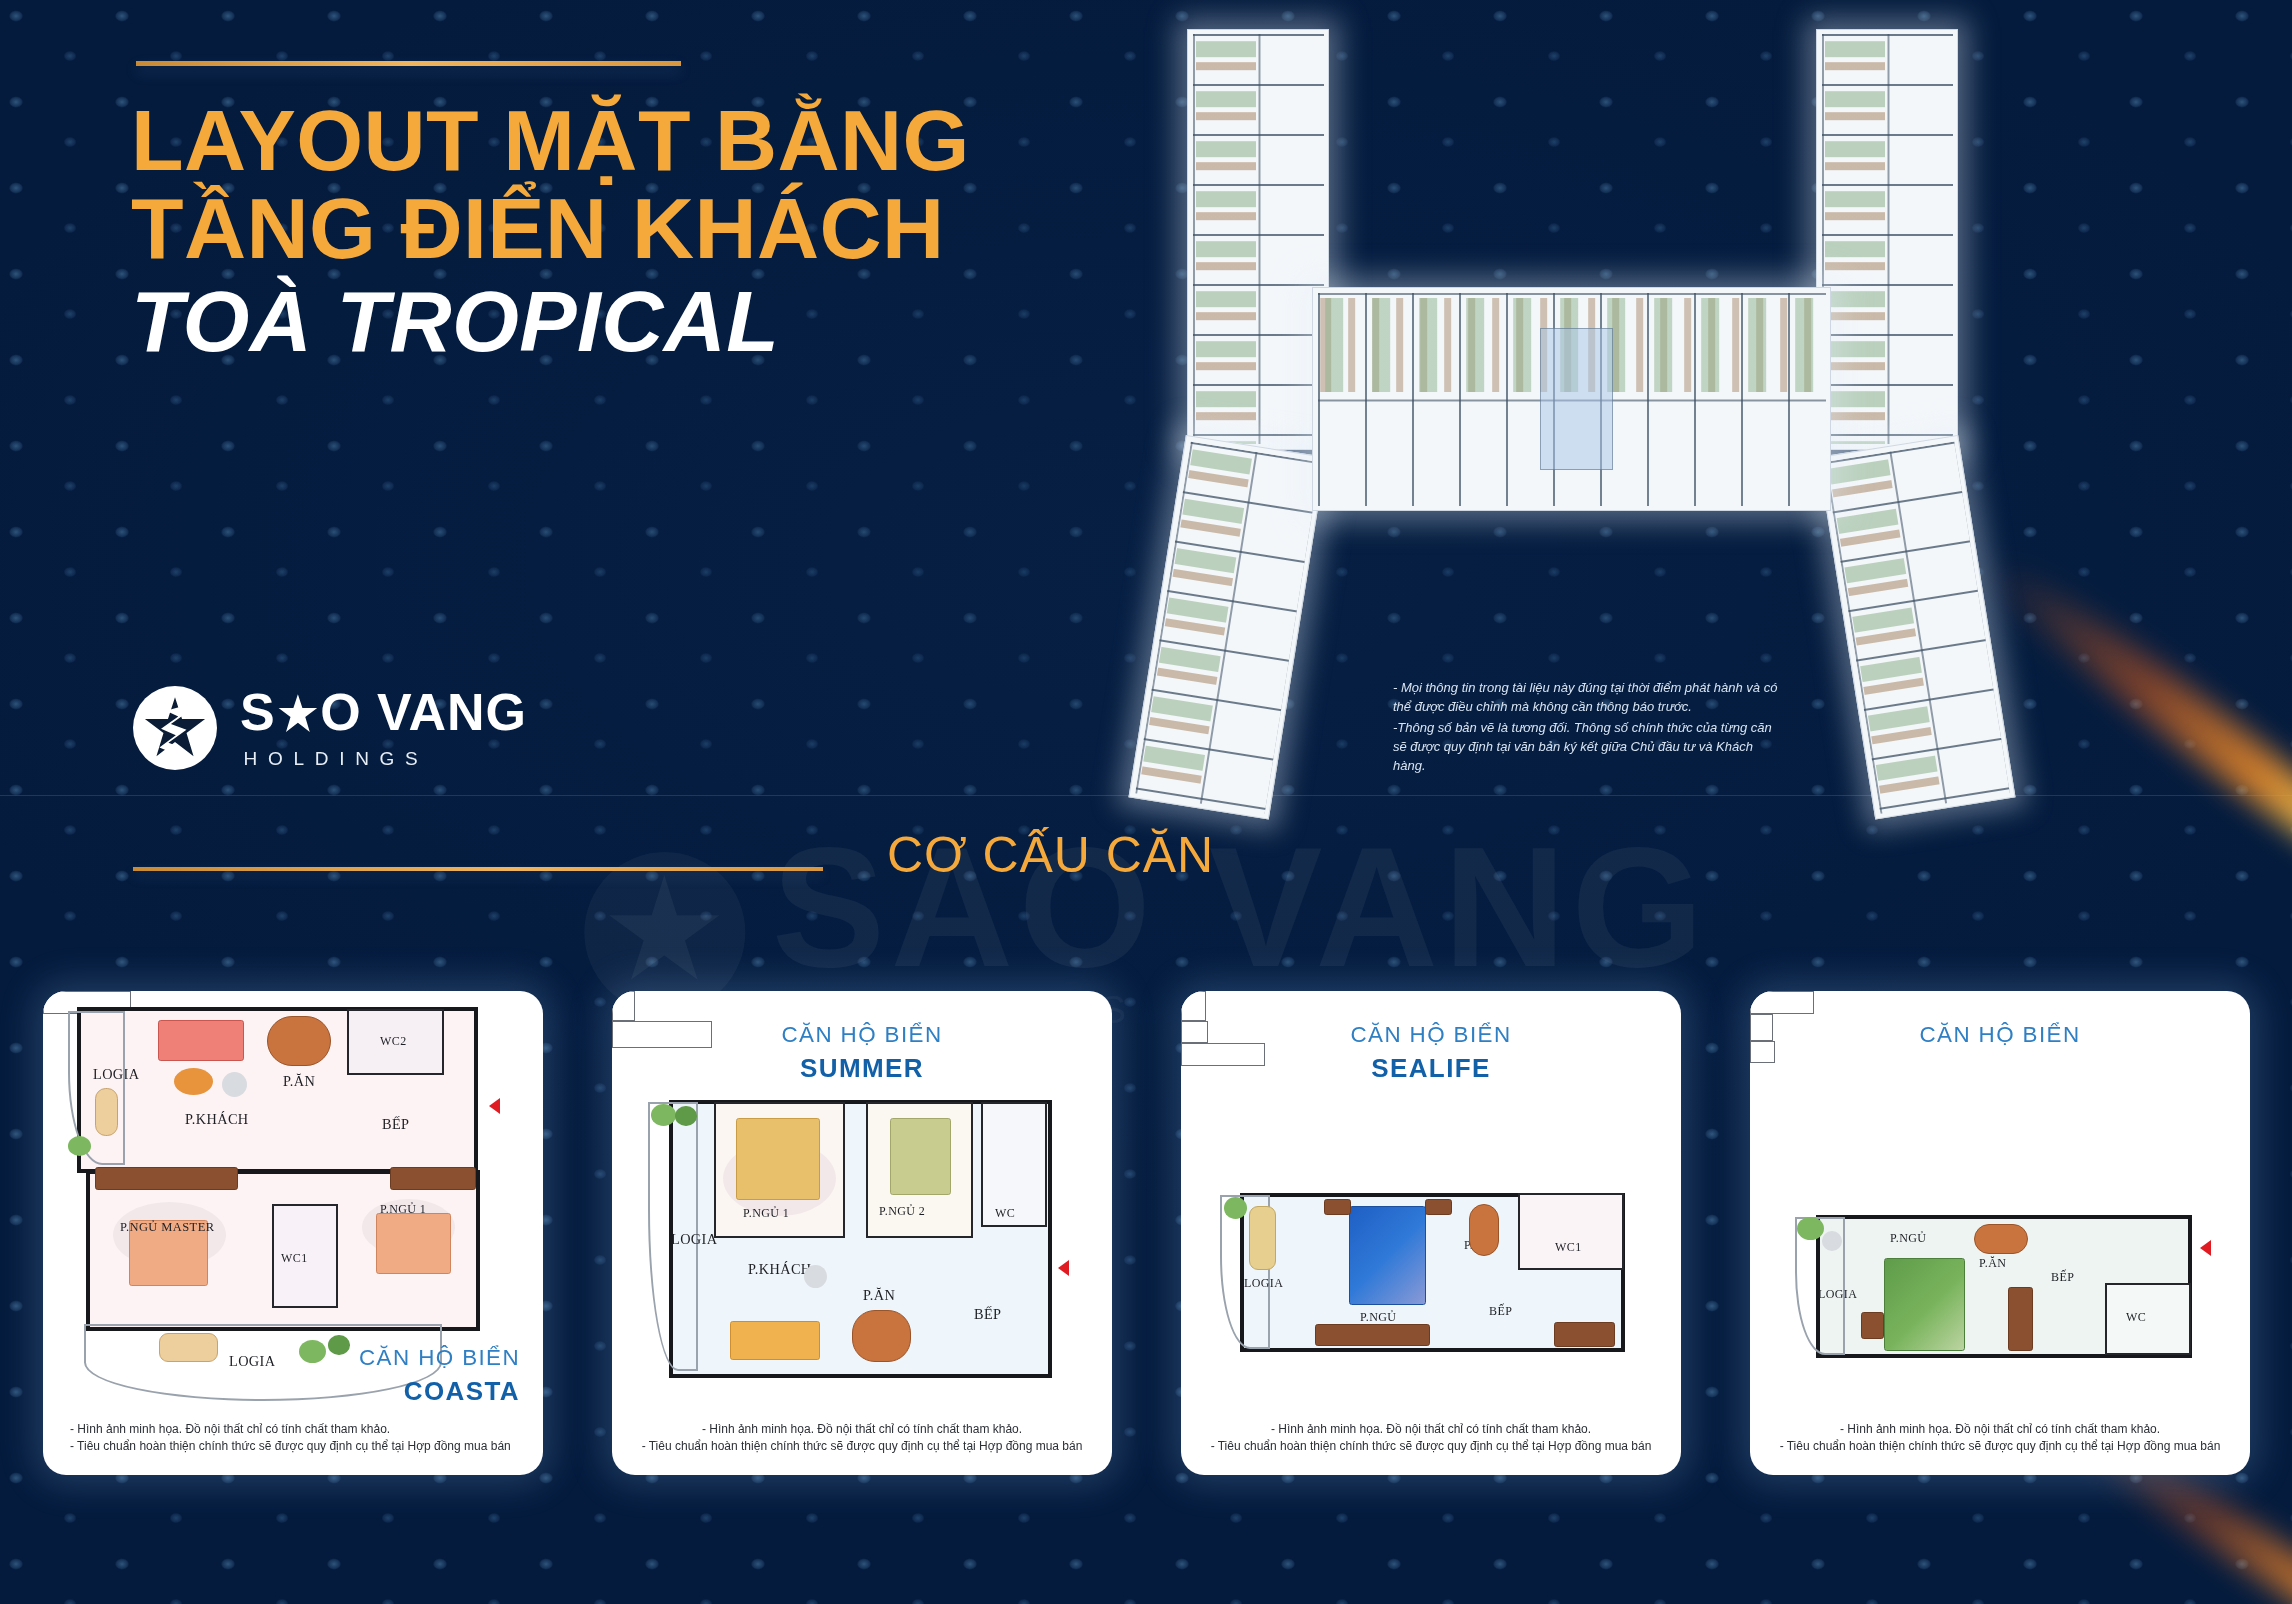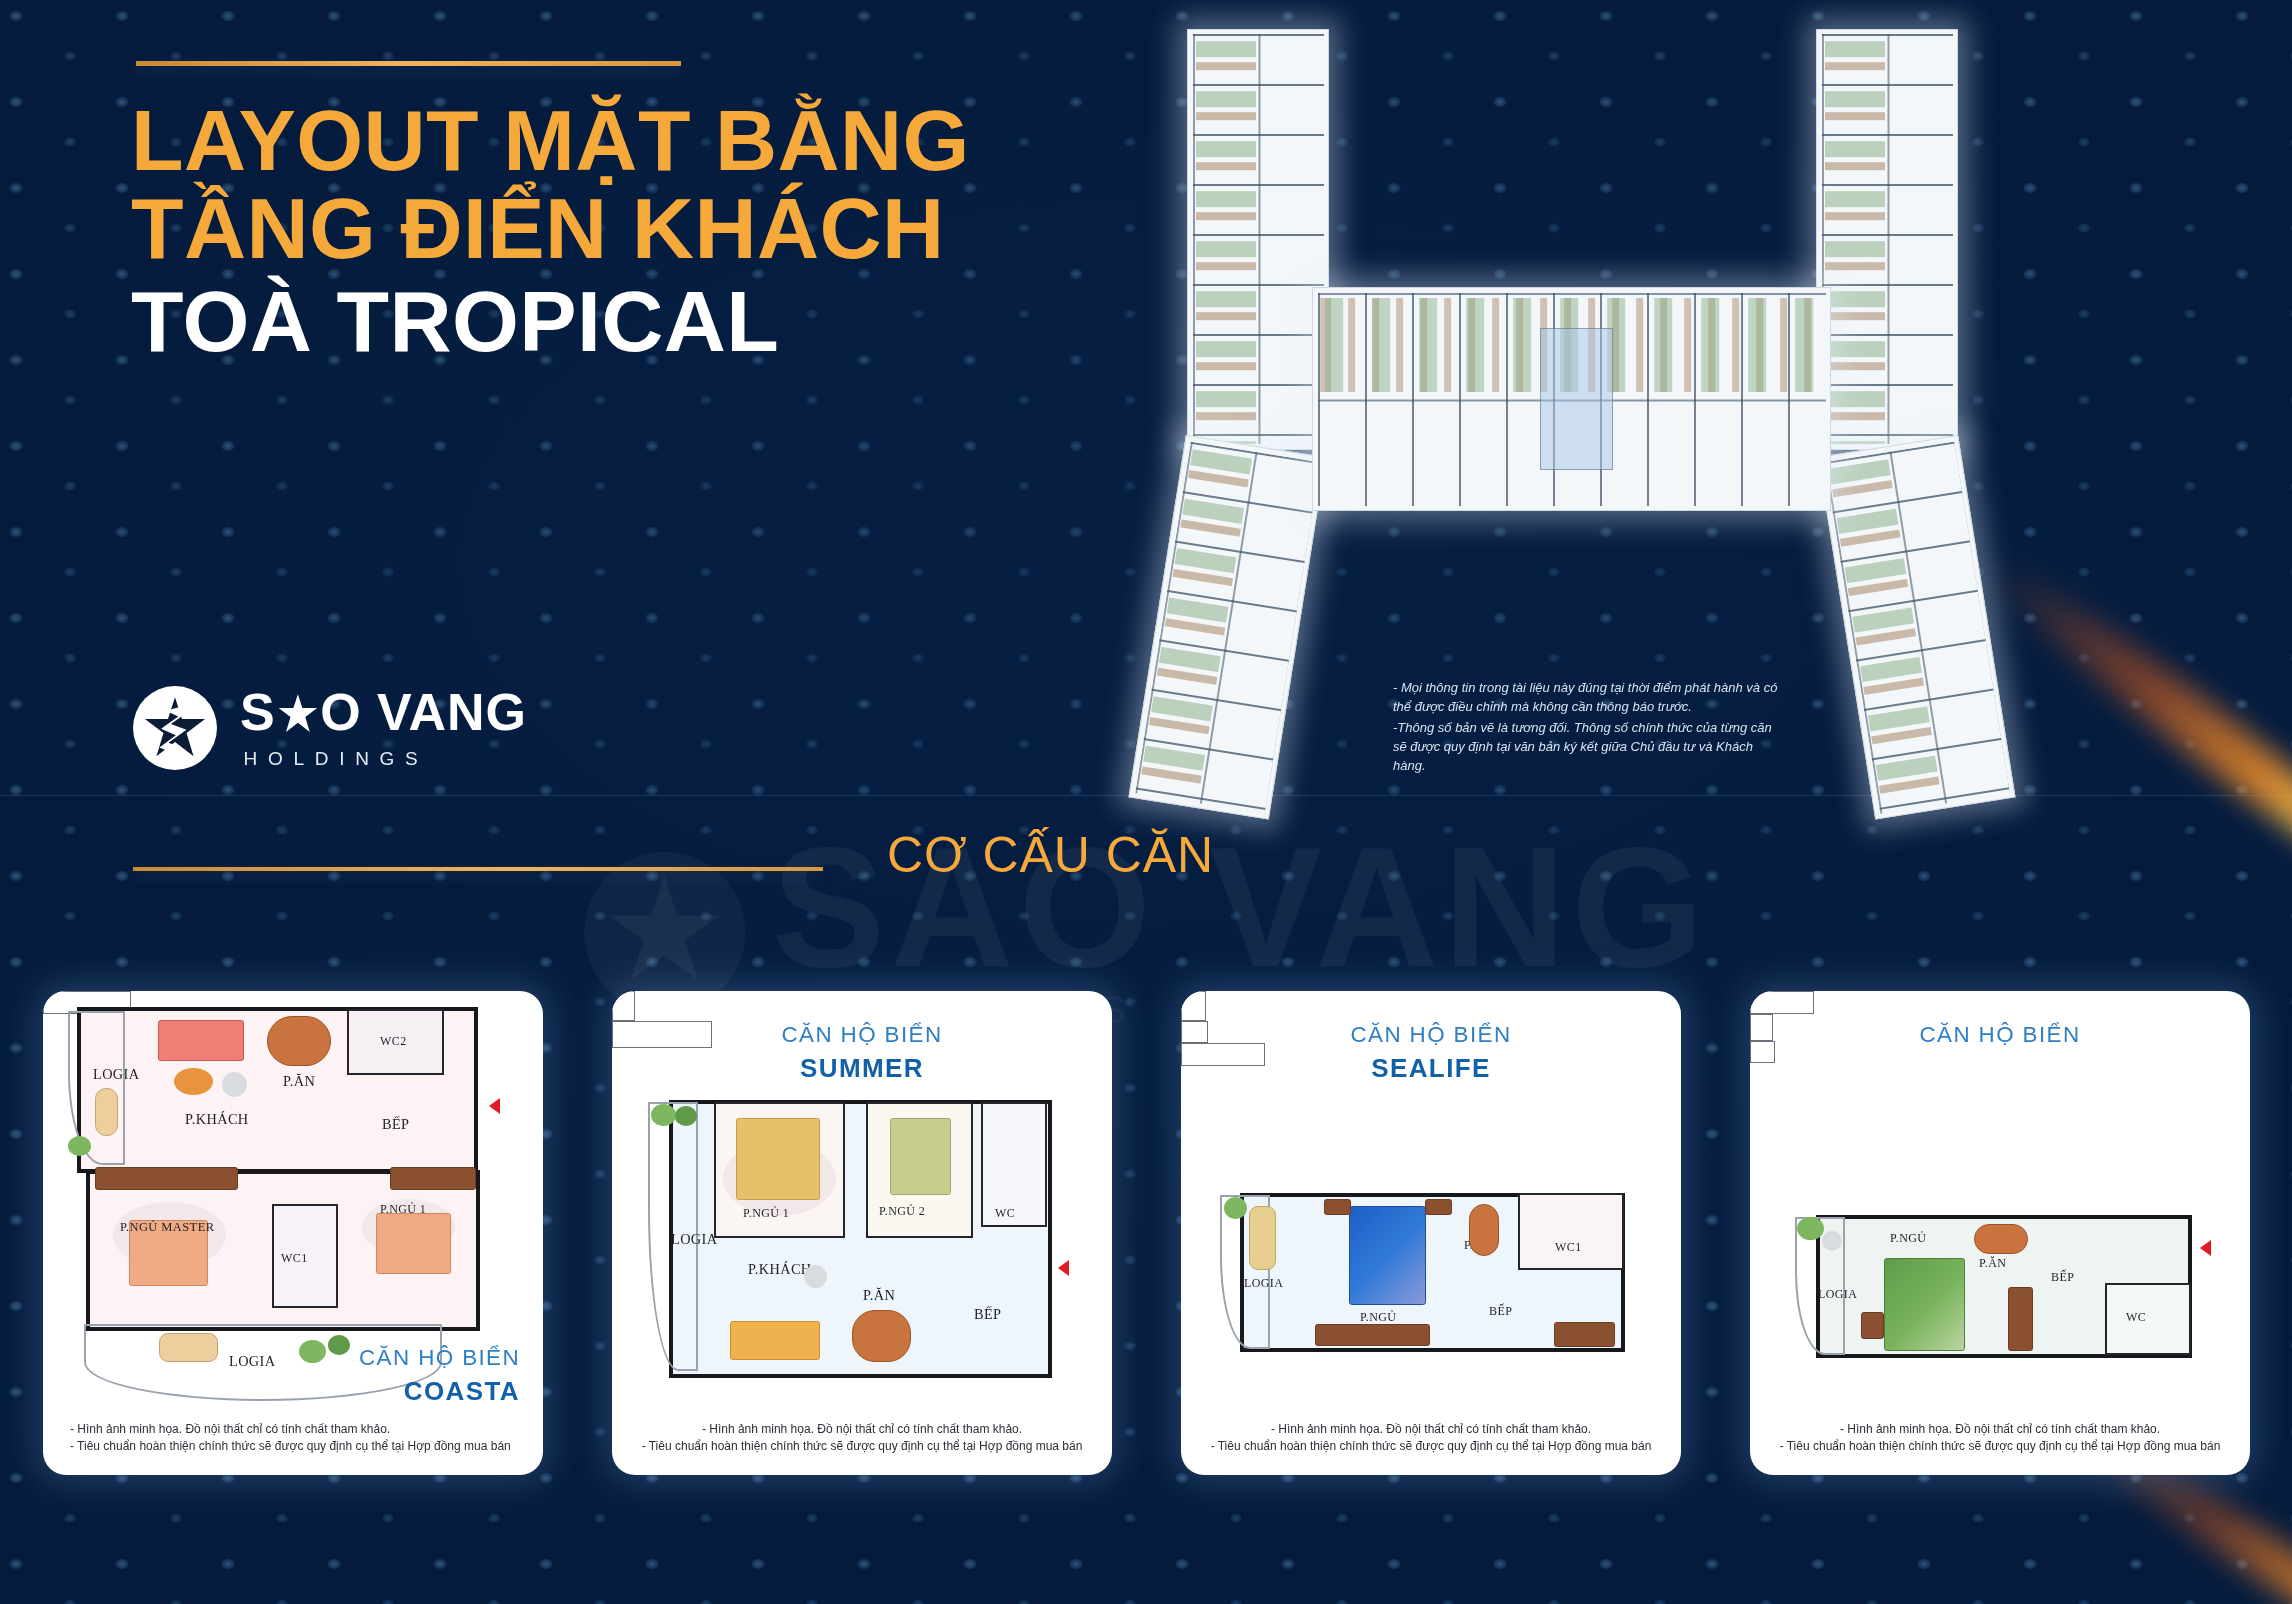--- a/index.html
+++ b/index.html
@@ -119,21 +119,21 @@
     width: 1012px;
   }
   .title-line {
     font-size: 86px;
     font-weight: 800;
     letter-spacing: 0.4px;
     line-height: 1.02;
     white-space: nowrap;
   }
   .title-line.orange { color: #f6a93b; }
-  .title-line.white  { color: #ffffff; }
+  .title-line.white  { color: #ffffff; font-style: italic; }
   .title-line.tropical { margin-top: 5.4px; }
 
   
   .logo {
     position: absolute;
     left: 133px; top: 686px;
     display: flex;
     align-items: center;
     gap: 23px;
   }

